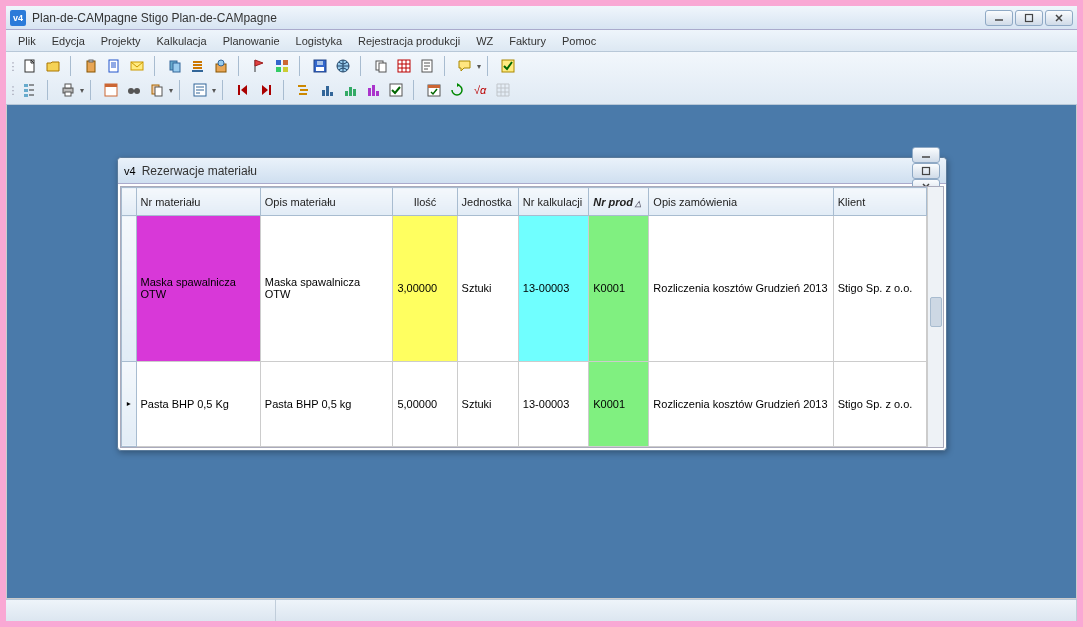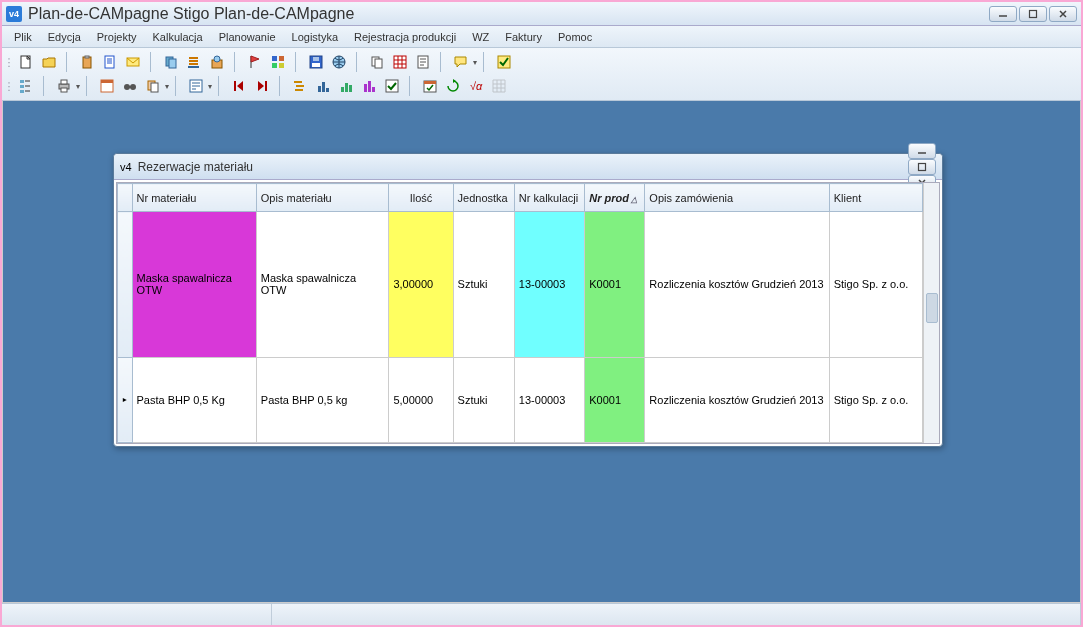--- a/index.html
+++ b/index.html
@@ -1,22 +1,22 @@
 <!DOCTYPE html>
 <html><head>
 <meta charset="utf-8">
 <style>
   * { box-sizing: border-box; margin: 0; padding: 0; }
   body { font-family: Tahoma, sans-serif; font-size: 11px; background: #fff; overflow: hidden; width: 1083px; height: 627px; }
   
-  .main-window { width: 1083px; height: 627px; border: 2px solid #f9a8d4; display: flex; flex-direction: column; background: #fff; }
+  .main-window { width: 1083px; height: 627px; border: 6px solid #f9a8d4; display: flex; flex-direction: column; background: #fff; }
   
   .titlebar { height: 24px; background: linear-gradient(to bottom, #f0f6fc, #d7e4f2); display: flex; align-items: center; padding: 0 4px; border-bottom: 1px solid #aac; }
   .titlebar .app-icon { width: 16px; height: 16px; background: #2b7bd9; color: #fff; font-size: 9px; font-weight: bold; display: flex; align-items: center; justify-content: center; border-radius: 2px; margin-right: 6px; }
-  .titlebar .title-text { flex: 1; color: #333; font-size: 16px; }
+  .titlebar .title-text { flex: 1; color: #333; font-size: 12px; }
   .titlebar .win-controls { display: flex; gap: 2px; }
   .win-btn { width: 28px; height: 16px; border: 1px solid #8fa9c5; border-radius: 3px; background: linear-gradient(to bottom, #fafcfe, #d0dbe8); display: flex; align-items: center; justify-content: center; cursor: pointer; font-size: 10px; color: #555; }
   
   .menubar { height: 22px; background: linear-gradient(to bottom, #eef5fb, #dde8f3); display: flex; align-items: center; padding: 0 4px; border-bottom: 1px solid #b8c8d8; }
   .menubar .menu-item { padding: 3px 8px; color: #333; cursor: pointer; }
   
   .toolbar { background: linear-gradient(to bottom, #f2f7fc, #e0eaf4); border-bottom: 1px solid #b8c8d8; padding: 2px 4px; display: flex; flex-wrap: wrap; align-items: center; }
   .toolbar-row { display: flex; align-items: center; gap: 1px; flex-wrap: wrap; width: 100%; padding: 1px 0;}
   .tb-btn { width: 22px; height: 22px; display: flex; align-items: center; justify-content: center; cursor: pointer; border: 1px solid transparent; border-radius: 2px; font-size: 14px; }
   .tb-sep { width: 6px; height: 20px; border-left: 1px solid #a8bcd0; margin: 0 3px 0 5px; }

